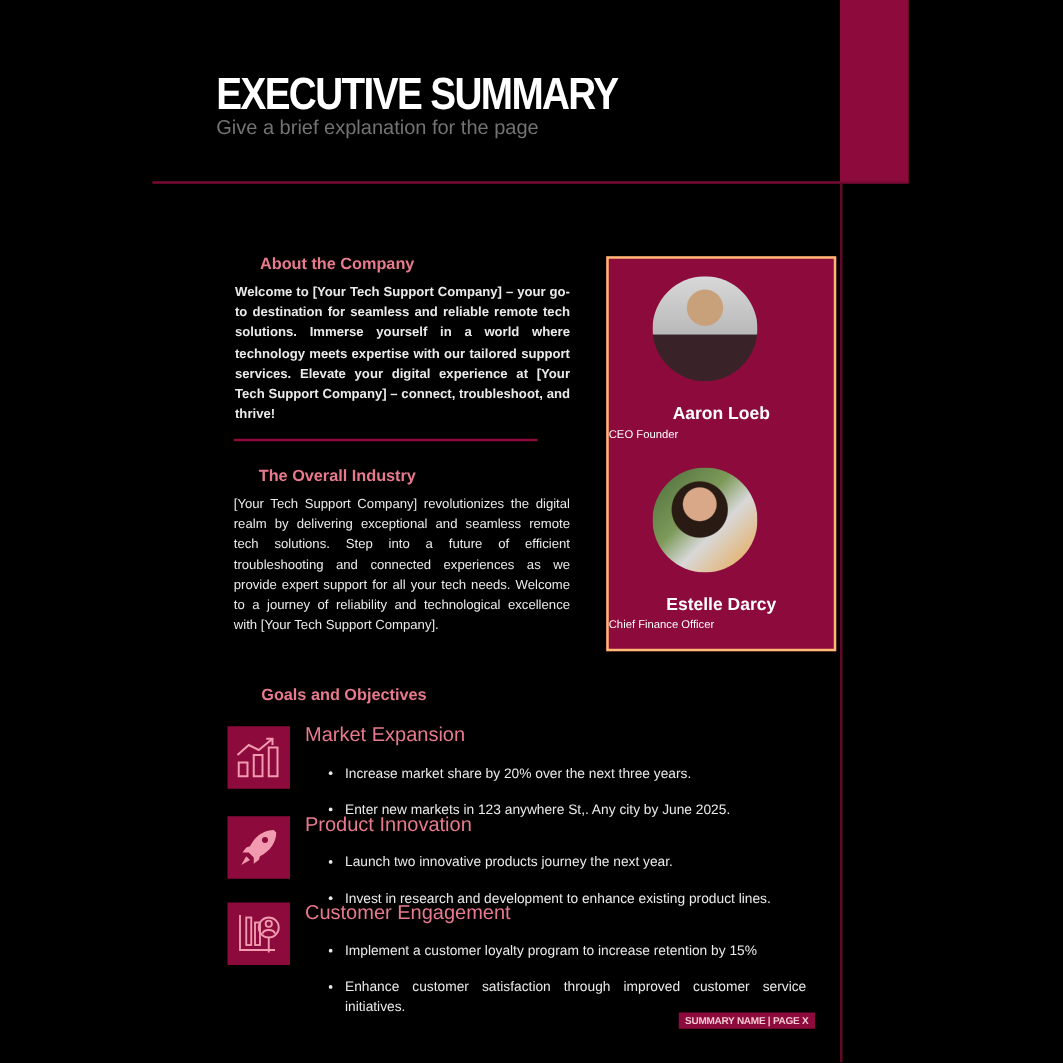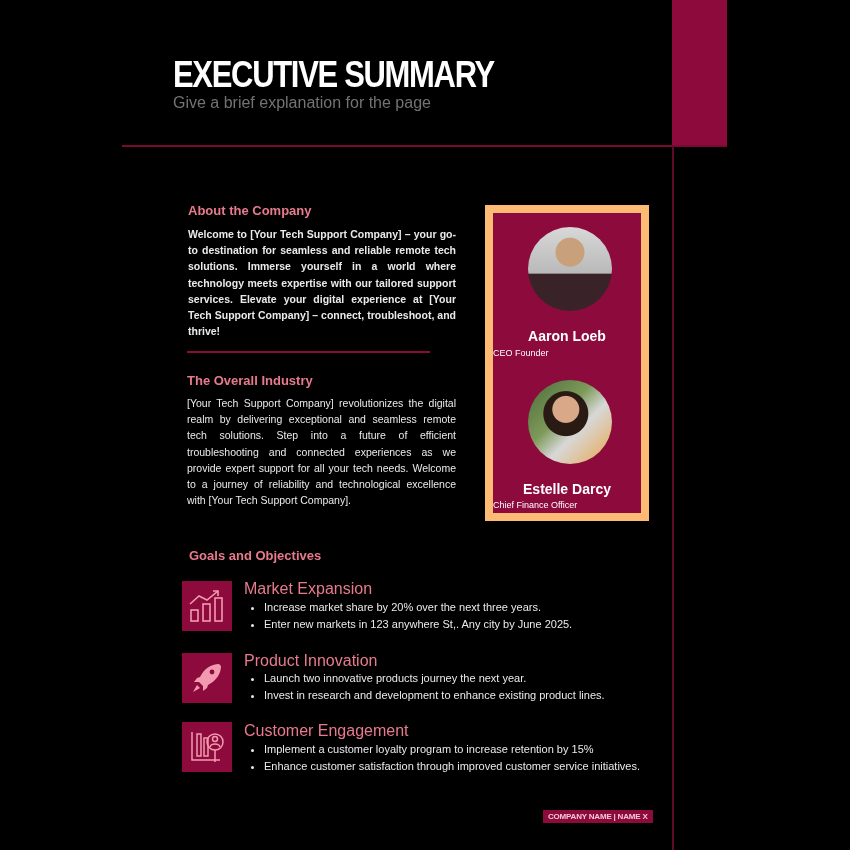--- a/index.html
+++ b/index.html
@@ -3,33 +3,33 @@
 <meta charset="utf-8">
 <style>
   html, body { margin:0; padding:0; background:#000; }
   body { width:850px; height:850px; position:relative; overflow:hidden; font-family:"Liberation Sans", sans-serif; color:#fff; }
   .page { position:absolute; left:122px; top:0; width:606px; height:850px; background:#000; }
   .corner-block { position:absolute; left:672px; top:0; width:55px; height:146px; background:#8c0a3c; }
   .hline { position:absolute; left:122px; top:145px; width:605px; height:2px; background:#7a0a34; }
   .vline { position:absolute; left:672px; top:146px; width:2px; height:704px; background:#5e0a28; }
   .title { position:absolute; left:173px; top:55px; font-family:"Liberation Sans", sans-serif; font-weight:700; font-size:36px; letter-spacing:-1.5px; transform:scaleX(0.86); transform-origin:left; line-height:40px; color:#fff; }
   .subtitle { position:absolute; left:173px; top:94px; font-size:16px; color:#737373; }
-  .sec-h { position:absolute; font-weight:700; font-size:13px; color:#e87a8d; }
+  .sec-h { position:absolute; font-weight:700; font-size:13px; color:#e87a8d;margin-left:20px; }
   .para { position:absolute; font-size:10.5px; line-height:16.2px; text-align:justify; color:#eaeaea; }
   .divider { position:absolute; left:187px; top:351px; width:243px; height:2px; background:#8c0a3c; }
-  .team-card { position:absolute; left:485px; top:205px; width:164px; height:316px; background:#8c0a3c; border:8px solid #fdba74; box-sizing:border-box; }
+  .team-card { position:absolute; left:485px; top:205px; width:184px; height:316px; background:#8c0a3c; border:2px solid #fdba74; box-sizing:border-box; }
   .avatar { position:absolute; left:35px; width:84px; height:84px; border-radius:50%; overflow:hidden; }
   .av1 { top:14px; background:radial-gradient(circle at 50% 30%, #c8a07a 0 14px, transparent 15px), linear-gradient(180deg,#d8d8d8 0%,#b9b9b9 55%, #3a2328 56%, #3a2328 100%); }
   .av2 { top:167px; background:radial-gradient(circle at 45% 35%, #d9a888 0 13px, transparent 14px), radial-gradient(circle at 45% 40%, #2a1a14 0 22px, transparent 23px), linear-gradient(135deg,#4b6b3a 0%, #7d9a5a 40%, #d8d8d8 60%, #e9a54a 100%); }
   .name { position:absolute; left:0; width:100%; text-align:center; font-weight:700; font-size:14px; color:#fff; }
   .role { position:absolute; left:0; width:100%; font-size:9px; color:#fff; }
   .goal-icon { position:absolute; left:182px; width:50px; height:50px; background:#8c0a3c; display:flex; align-items:center; justify-content:center; }
   .goal-title { position:absolute; left:244px; font-weight:400; font-size:16px; color:#e87a8d; }
   .goal-list { position:absolute; left:252px; width:393px; margin:0; padding:0 0 0 12px; font-size:11px; line-height:16.5px; color:#eaeaea; text-align:justify; }
-  .goal-list li { margin:0; }
+  .goal-list li { margin:12px; }
   .footer-tag { position:absolute; left:543px; top:810px; padding:2px 5px; background:#8c0a3c; font-size:8px; font-weight:700; color:#f4c9d3; letter-spacing:-0.2px; }
 </style>
 </head>
 <body>
 
 <div class="page"></div>
 <div class="corner-block"></div>
 <div class="hline"></div>
 <div class="vline"></div>
 
@@ -92,13 +92,13 @@
     <path d="M22 19 C23 15 31 15 32 19"></path>
     <line x1="27" y1="22" x2="27" y2="34"></line>
   </svg>
 </div>
 <div class="goal-title" style="top:722px;">Customer Engagement</div>
 <ul class="goal-list" style="top:741px;">
   <li>Implement a customer loyalty program to increase retention by 15%</li>
   <li>Enhance customer satisfaction through improved customer service initiatives.</li>
 </ul>
 
-<div class="footer-tag">COMPANY NAME | NAME X</div>
+<div class="footer-tag">SUMMARY NAME | PAGE X</div>
 
 </body></html>

